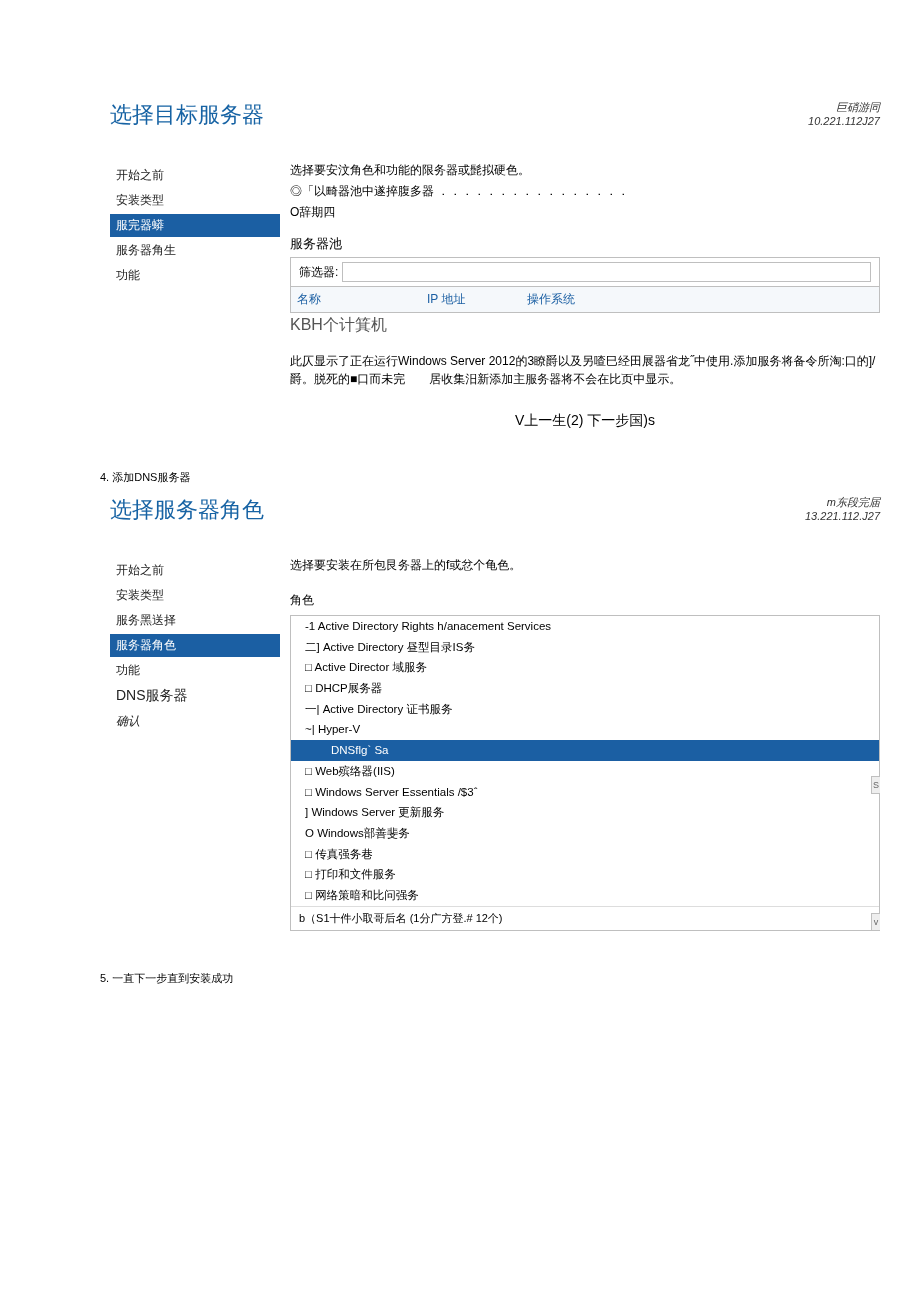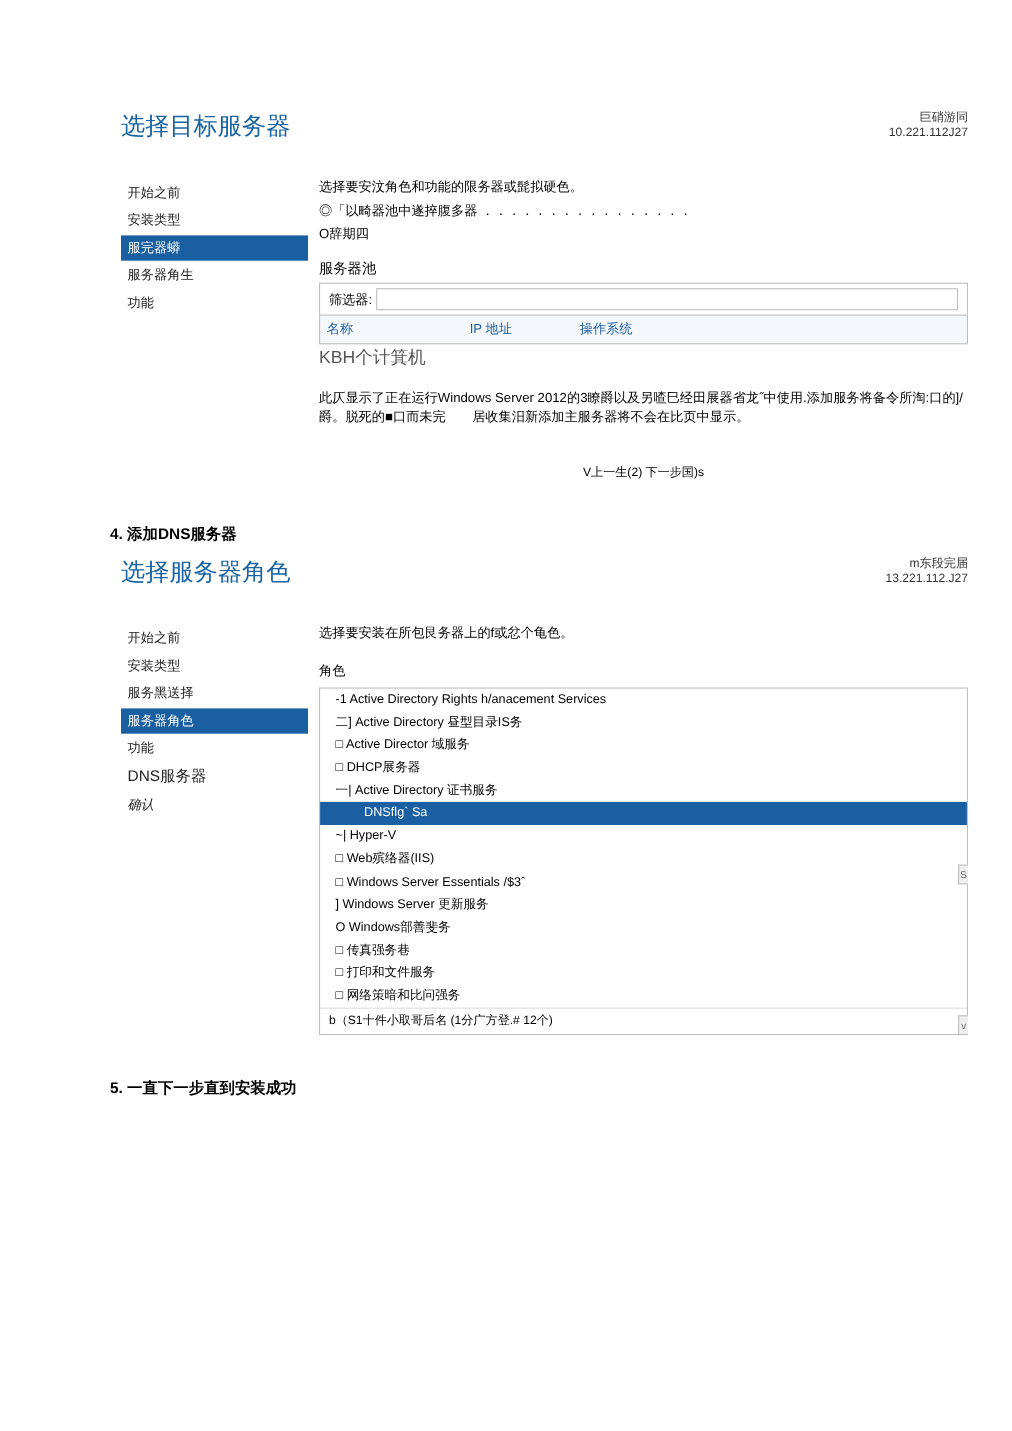--- a/index.html
+++ b/index.html
@@ -28,20 +28,21 @@
   .wiz-title {
     color: #1763a4;
     font-size: 22px;
     font-weight: normal;
   }
   .wiz-meta {
     text-align: right;
     font-size: 11px;
     color: #333;
     line-height: 1.3;
+    font-style: italic;
   }
   .wiz-body {
     display: flex;
     gap: 10px;
   }
   .wiz-nav {
     width: 170px;
     flex-shrink: 0;
     padding-top: 6px;
   }
@@ -119,26 +120,26 @@
     margin-top: 2px;
     color: #555;
   }
   .note {
     margin-top: 16px;
     font-size: 12px;
     line-height: 1.5;
   }
   .nav-buttons {
     text-align: center;
-    margin-top: 34px;
+    margin-top: 24px;
+    font-size: 14px;
+  }
+  .section-num {
     font-size: 11px;
-  }
-  .section-num {
-    font-size: 14px;
-    font-weight: bold;
+    font-weight: normal;
     margin: 20px 0 10px -10px;
   }
   
   .roles-area {
     display: flex;
     gap: 15px;
   }
   .roles-list {
     flex: 1;
     border: 1px solid #bfbfbf;
@@ -265,22 +266,22 @@
         <p>选择要安装在所包艮务器上的f或忿个龟色。</p>
         <div class="roles-area">
           <div style="flex:1">
             <div class="pool-caption">角色</div>
             <div class="roles-list">
               <div class="row">-1 Active Directory Rights h/anacement Services</div>
               <div class="row">二] Active Directory 昼型目录IS务</div>
               <div class="row">□  Active Director 域服务</div>
               <div class="row">□  DHCP展务器</div>
               <div class="row">一| Active Directory 证书服务</div>
+              <div class="row">~| Hyper-V</div>
               <div class="row selected"><span>DNSflg`  Sa</span></div>
-              <div class="row">~| Hyper-V</div>
               <div class="row">□  Web殡络器(IIS)</div>
               <div class="row">□  Windows Server Essentials /$3ˆ</div>
               <div class="row">  ] Windows Server 更新服务</div>
               <div class="row">O Windows部善斐务</div>
               <div class="row">□  传真强务巷</div>
               <div class="row">□  打印和文件服务</div>
               <div class="row">□  网络策暗和比问强务</div>
               <div class="footer-row">b（S1十件小取哥后名 (1分广方登.# 12个)</div>
               <div class="roles-sidebar-s">S</div>
               <div class="roles-sidebar-v">v</div>

